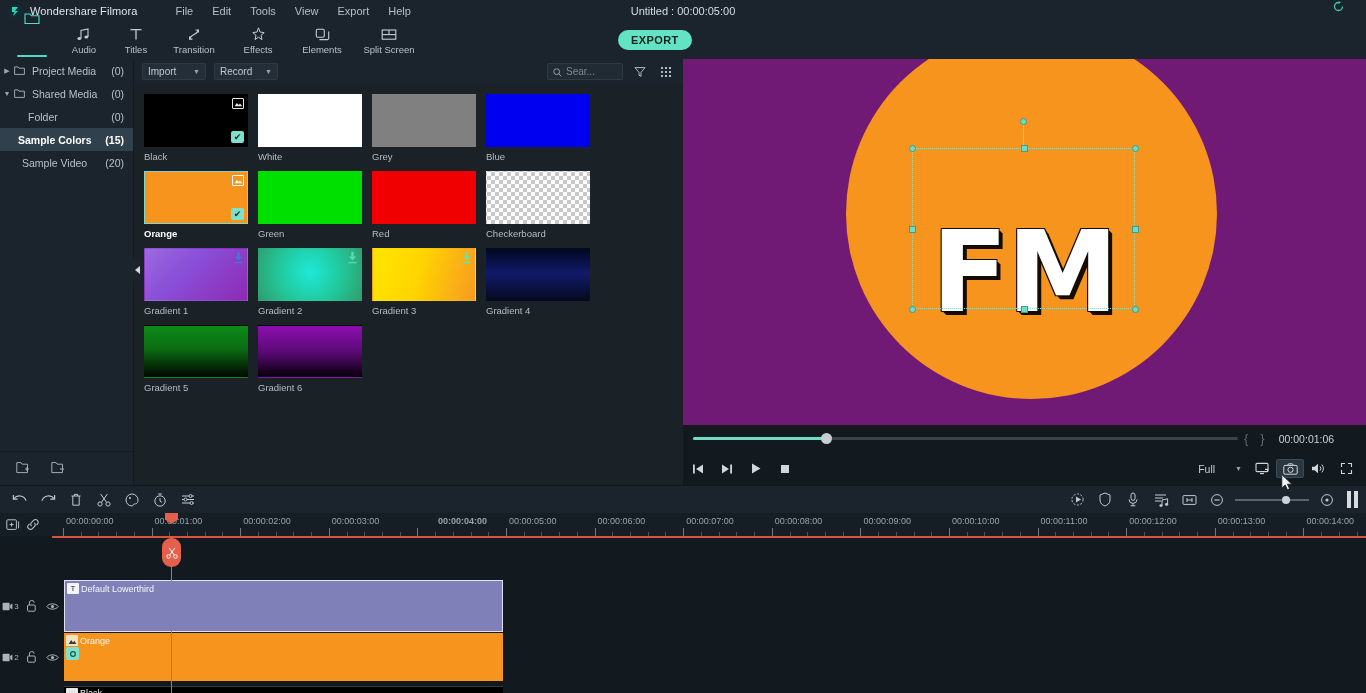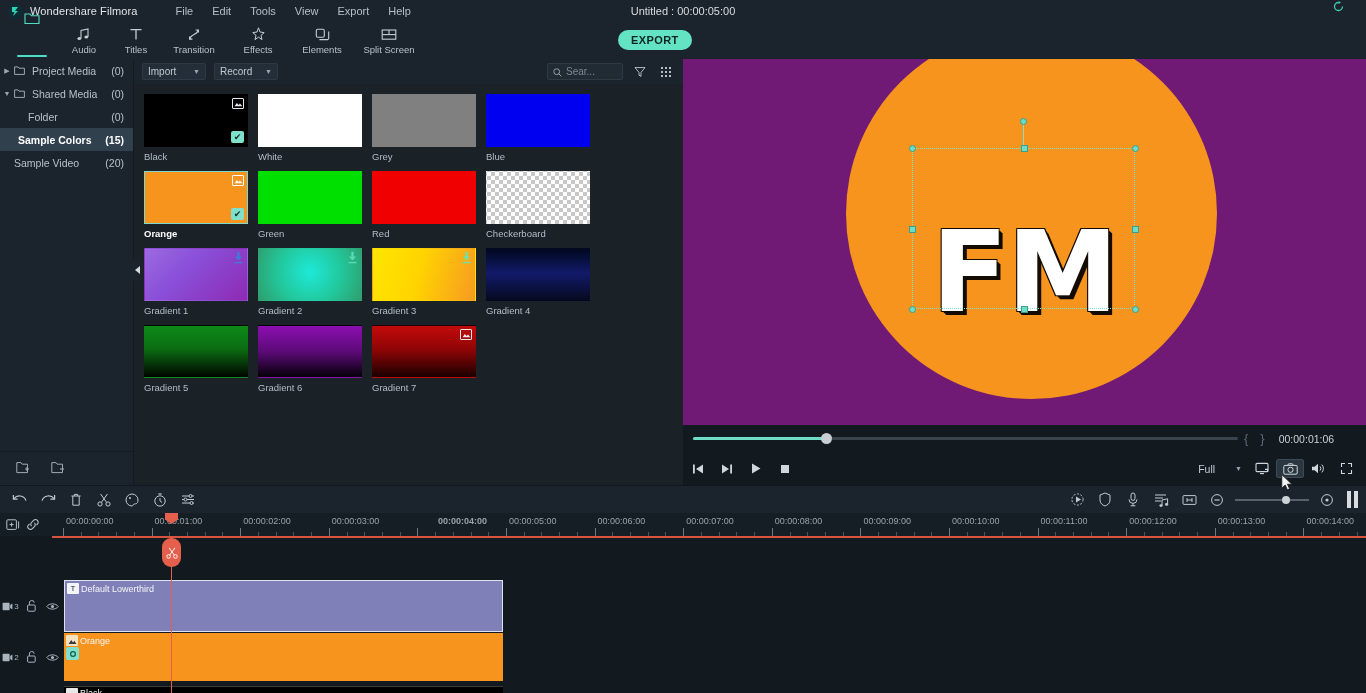--- a/index.html
+++ b/index.html
@@ -457,21 +457,21 @@
     </div>
     <div class="side-row">
       <span class="side-label side-indent">Folder</span>
       <span class="side-count">(0)</span>
     </div>
     <div class="side-row selected">
       <span class="side-label" style="padding-left:18px">Sample Colors</span>
       <span class="side-count">(15)</span>
     </div>
     <div class="side-row">
-      <span class="side-label" style="padding-left:14px">Sample Video</span>
+      <span class="side-label" style="padding-left:22px">Sample Video</span>
       <span class="side-count">(20)</span>
     </div>
 
     <div class="side-bottom">
       <div>
         <svg width="15" height="13" viewBox="0 0 15 13">
             <path d="M0.8 11.6 V1.6 H5 L6.2 3.2 H11.5 V11.6 Z" stroke="#9fabb4" stroke-width="1" fill="none"></path>
             <path d="M9 8 H13 M11 6 V10" stroke="#9fabb4" stroke-width="1.1"></path>
           </svg>
       </div>
@@ -616,30 +616,20 @@
           <div class="mthumb" style="background: linear-gradient(rgb(0, 8, 32) 0%, rgb(18, 26, 106) 48%, rgb(5, 10, 32) 100%);"></div>
           <div class="mlabel">Gradient 4</div>
         </div>
         <div class="mcell">
           <div class="mthumb" style="background: linear-gradient(rgb(13, 138, 24) 0%, rgb(11, 109, 18) 45%, rgb(0, 5, 0) 100%);"></div>
           <div class="mlabel">Gradient 5</div>
         </div>
         <div class="mcell">
           <div class="mthumb" style="background: linear-gradient(rgb(140, 15, 176) 0%, rgb(92, 10, 120) 50%, rgb(5, 0, 8) 100%);"></div>
           <div class="mlabel">Gradient 6</div>
-        </div>
-        <div class="mcell">
-          <div class="mthumb" style="background: linear-gradient(rgb(196, 10, 10) 0%, rgb(140, 5, 5) 48%, rgb(26, 0, 0) 100%);">
-            <span class="badge-img" style="border-color: rgb(230, 233, 235);">
-              <svg width="9" height="7" viewBox="0 0 9 7">
-                <path d="M0.6 6.2 L2.8 3 L4.6 5 L6 3.6 L8.4 6.2 Z" fill="#e6e9eb"></path>
-              </svg>
-            </span>
-          </div>
-          <div class="mlabel">Gradient 7</div>
         </div>
       </div>
   </div>
 
   <div class="preview-wrap">
     <div class="preview-canvas">
       <div class="circle"></div>
       <div class="fm-text">FM</div>
       <div class="rot-line" style="left:340px; top:64px; height:25px;"></div>
       <div class="rot-dot" style="left:337px; top:59px;"></div>

